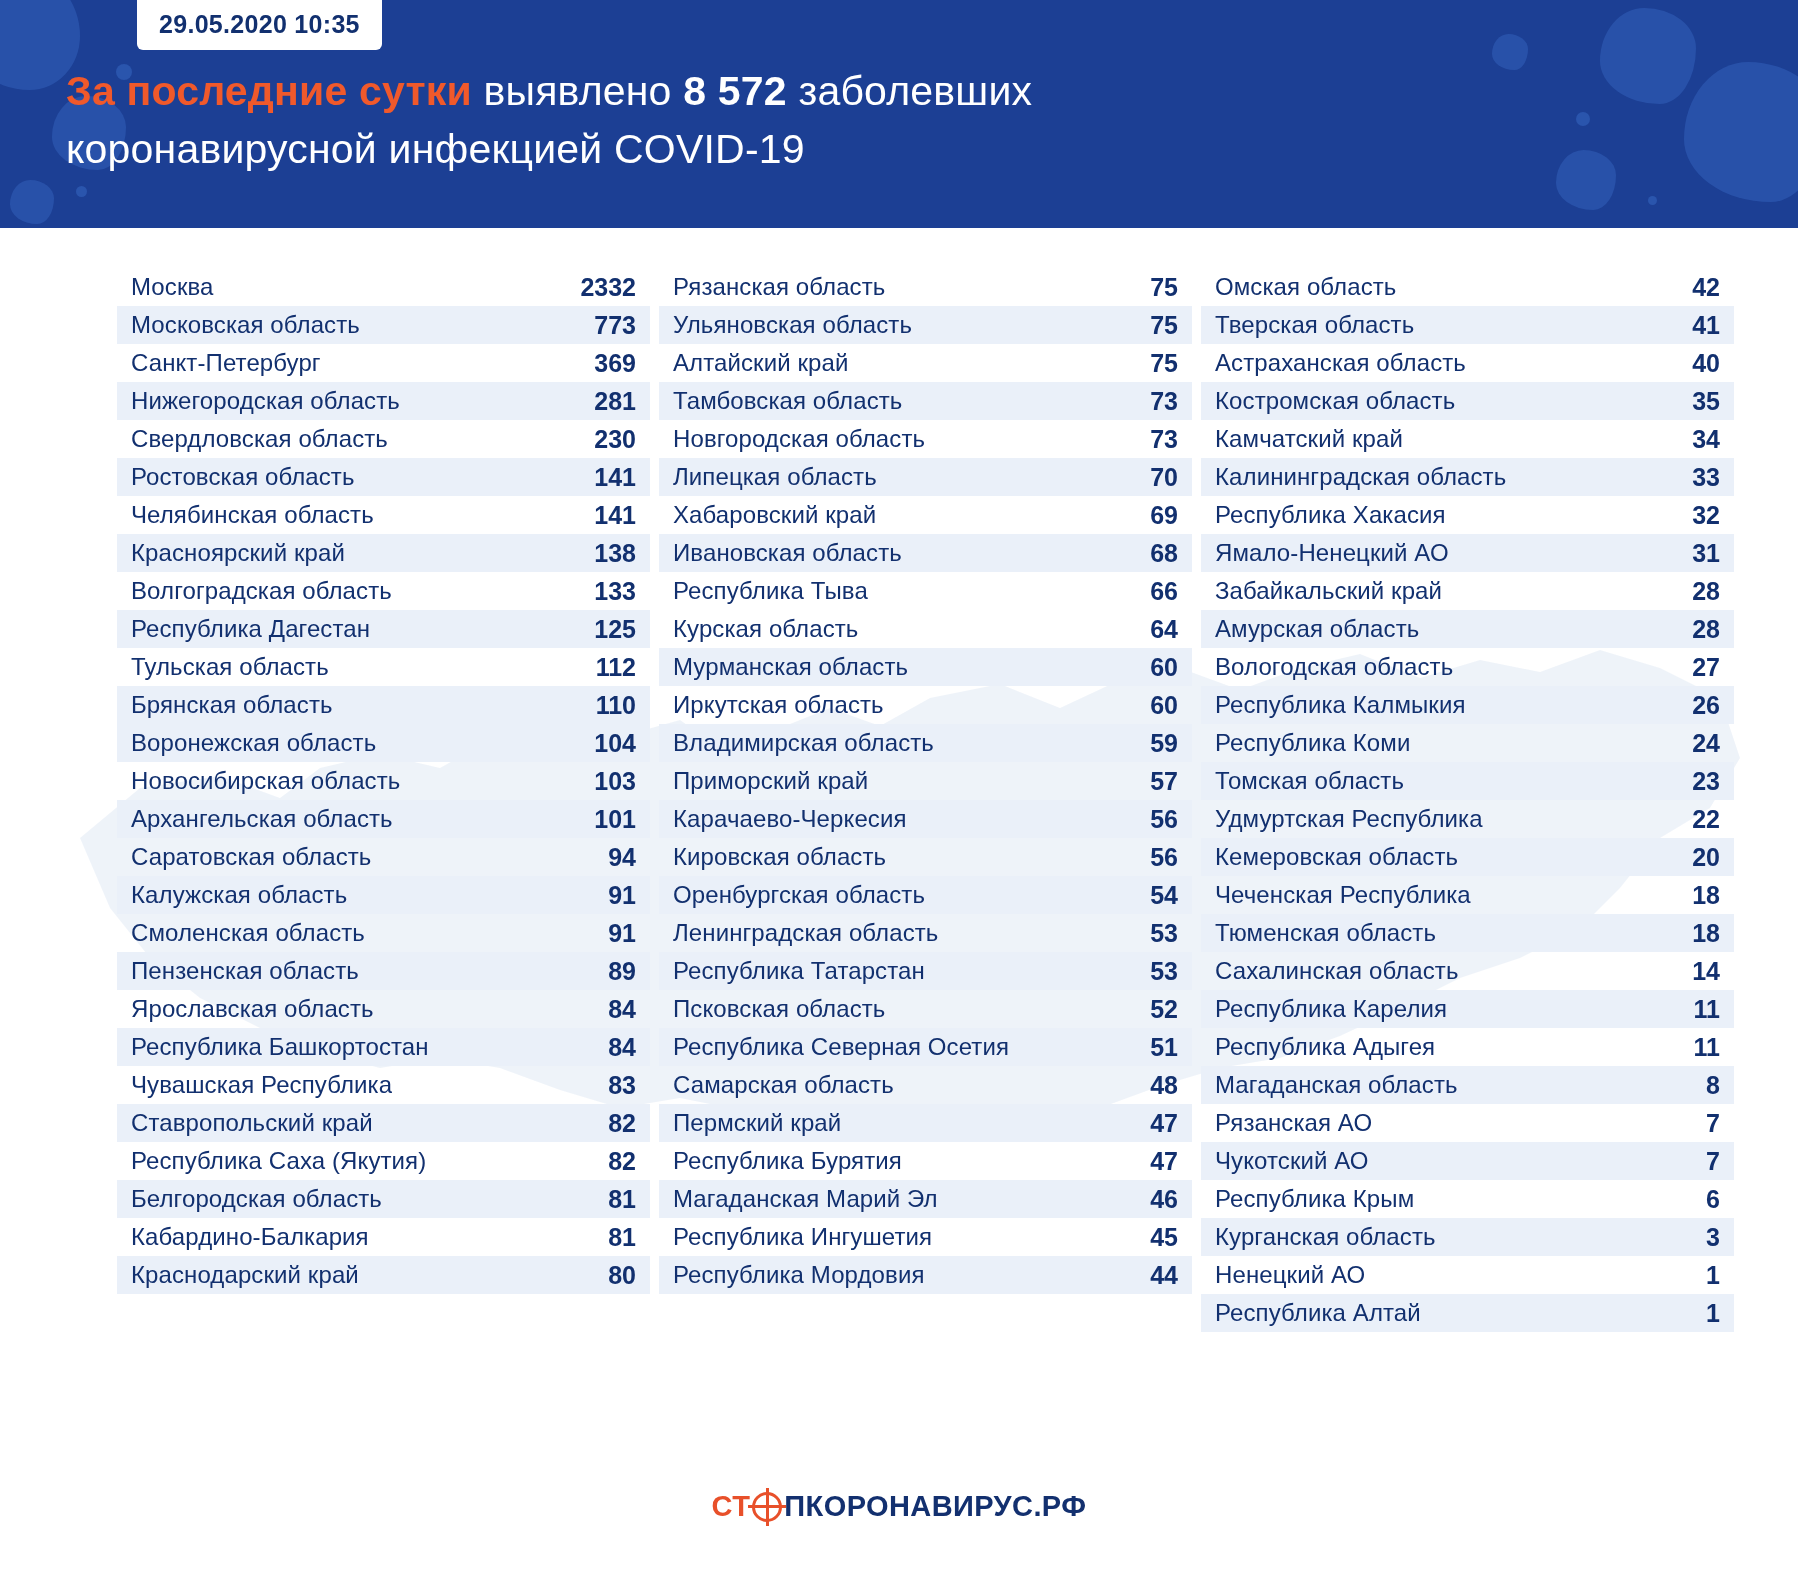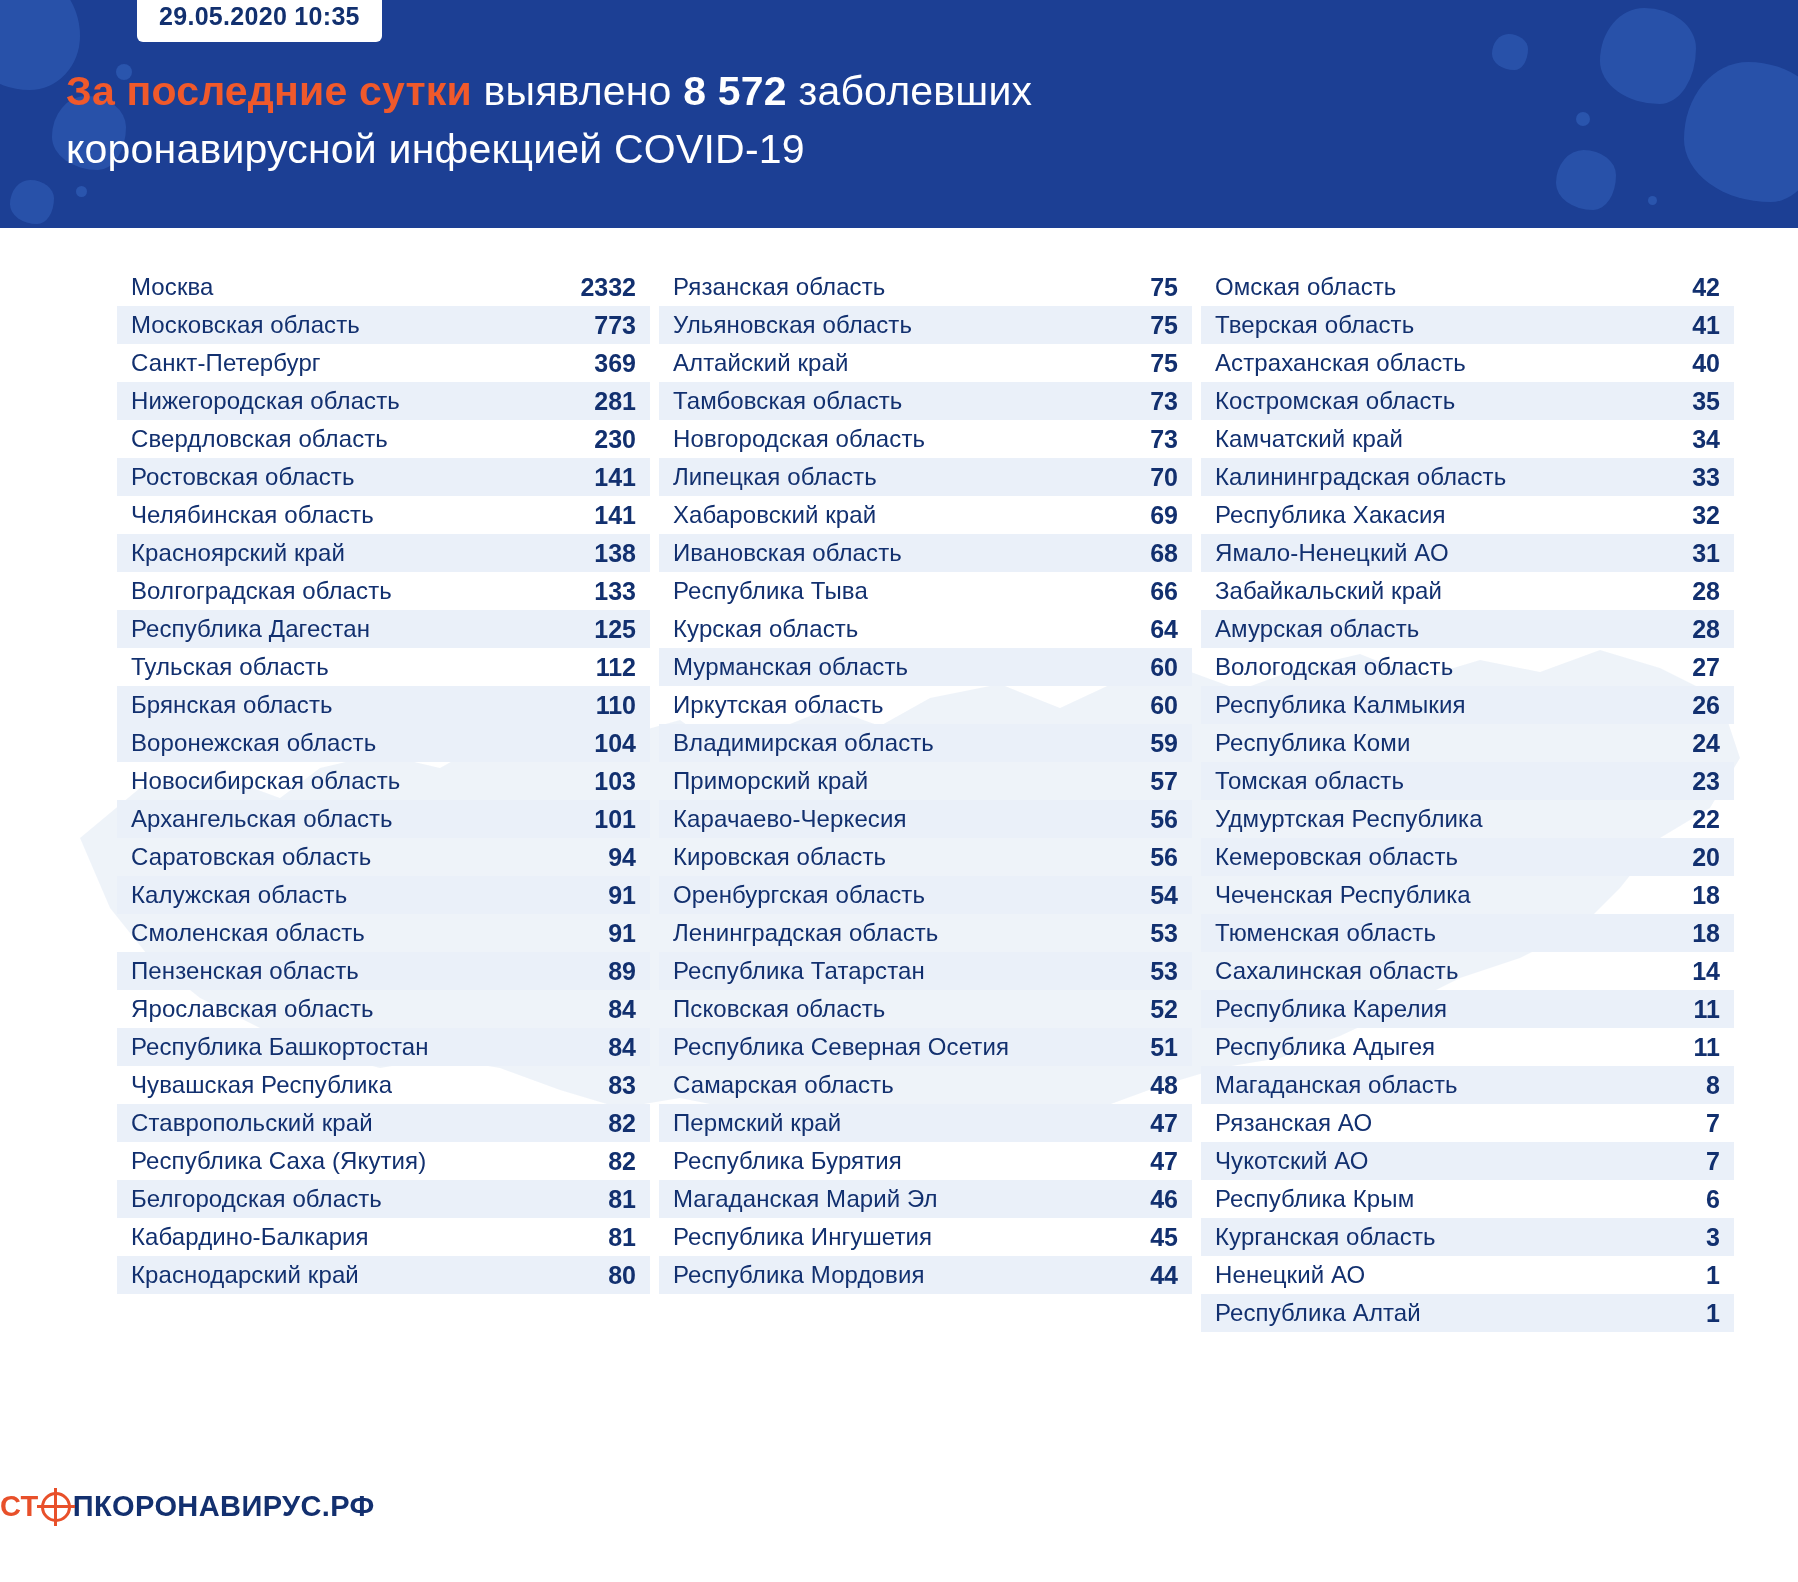--- a/index.html
+++ b/index.html
@@ -48,21 +48,21 @@
 
   .date-badge {
     position: absolute;
     left: 137px;
     top: 0;
     background: #ffffff;
     color: #12306f;
     font-size: 25px;
     font-weight: bold;
     letter-spacing: .3px;
-    padding: 2px 22px 11px 22px;
+    padding: 10px 22px 11px 22px;
     border-radius: 0 0 6px 6px;
     box-shadow: 0 0 0 0 rgba(0,0,0,0);
   }
 
   .headline {
     position: absolute;
     left: 66px;
     top: 62px;
     width: 1520px;
     color: #ffffff;
@@ -132,20 +132,21 @@
     white-space: nowrap;
   }
 
   
   .footer {
     position: absolute;
     left: 0;
     top: 1490px;
     width: 1798px;
     display: flex;
+    justify-content: center;
     align-items: center;
   }
   .logo {
     display: flex;
     align-items: center;
     font-size: 29px;
     font-weight: bold;
     letter-spacing: .4px;
   }
   .logo .c1 { color: #e8502a; }

